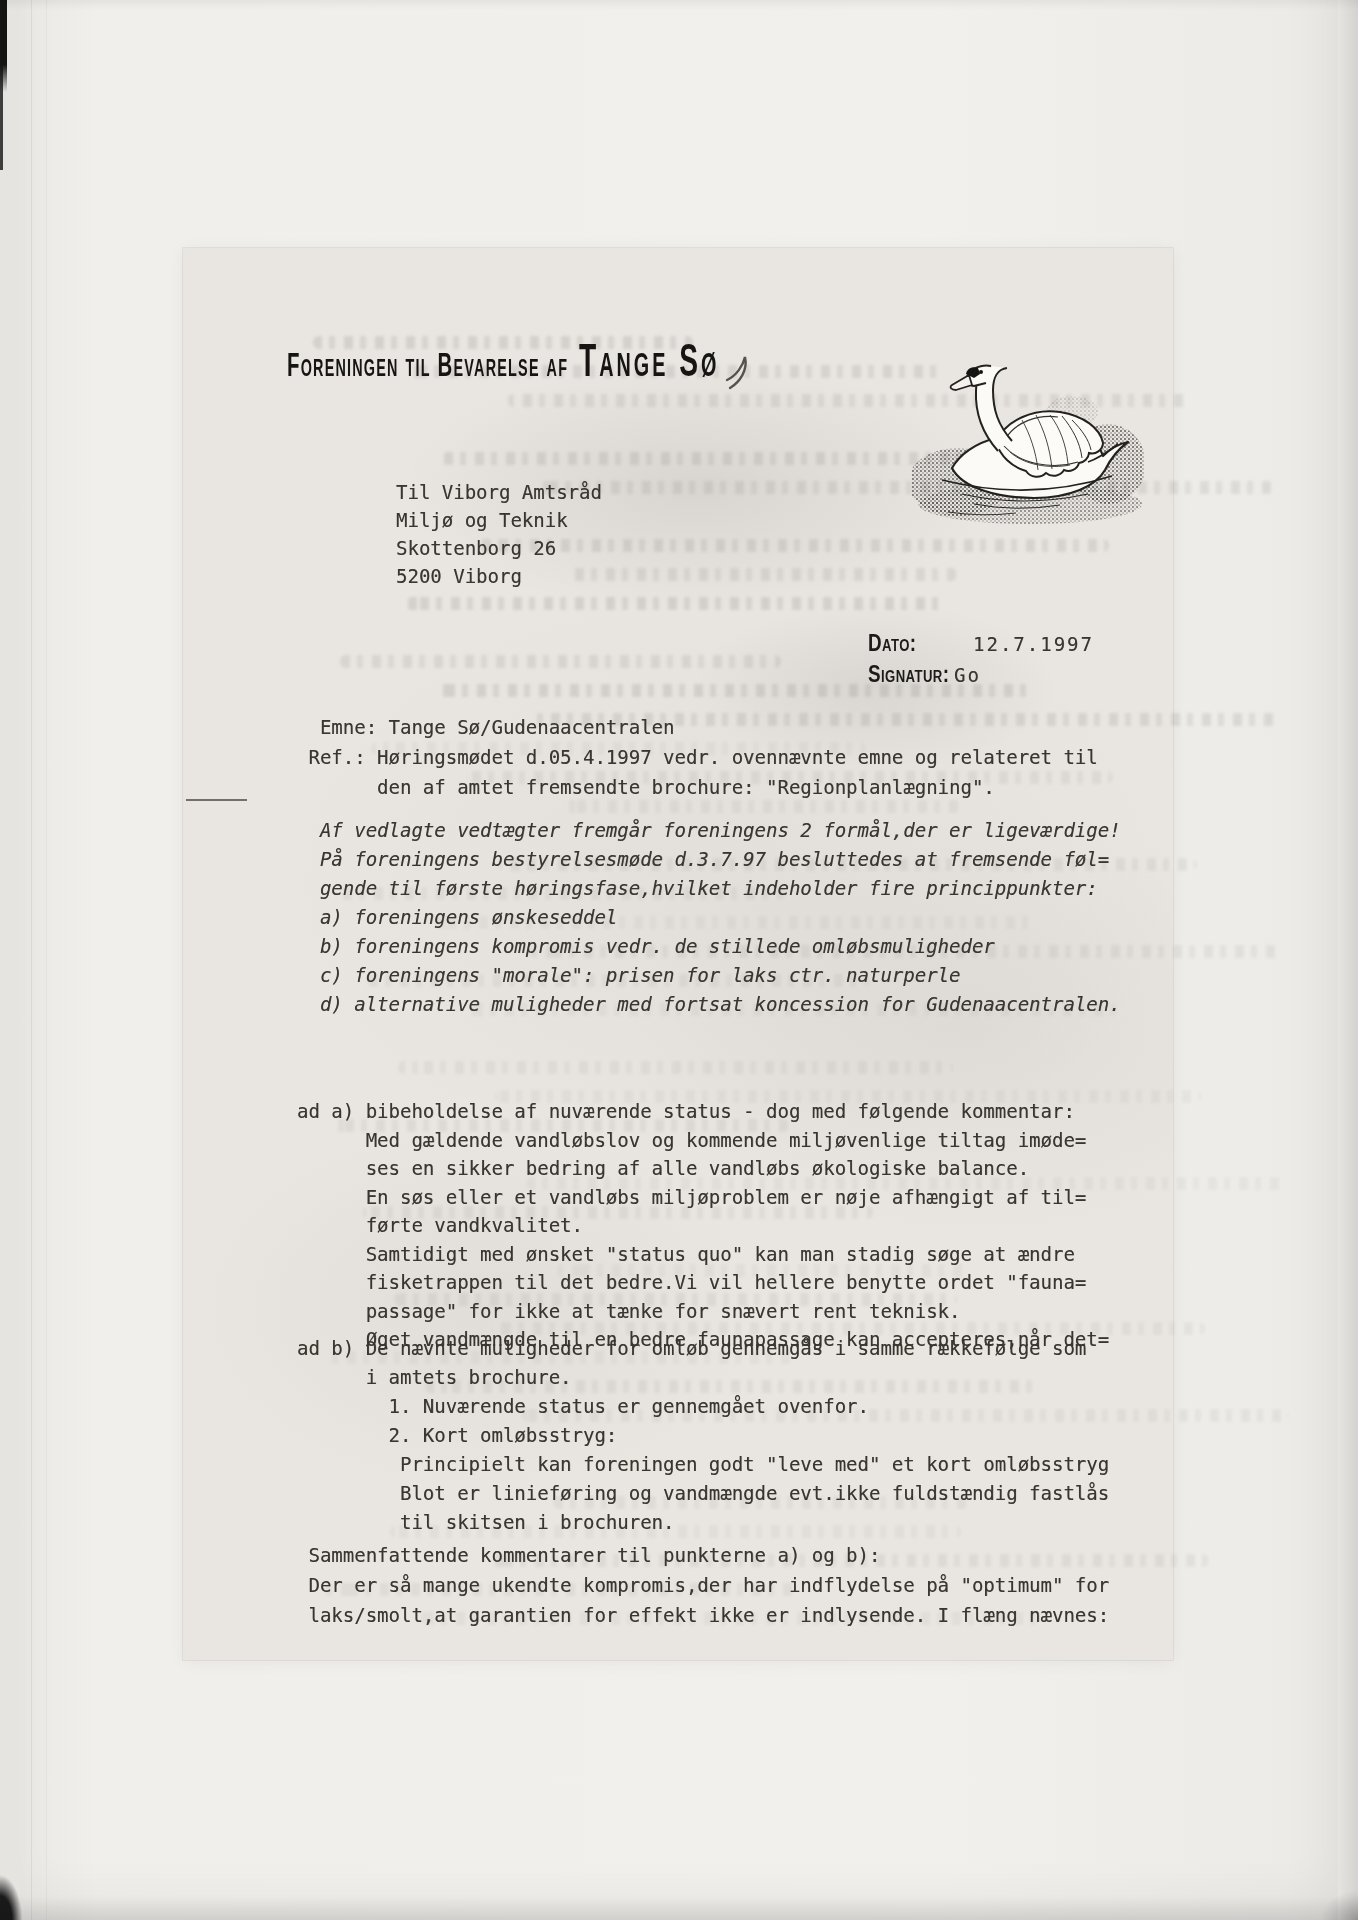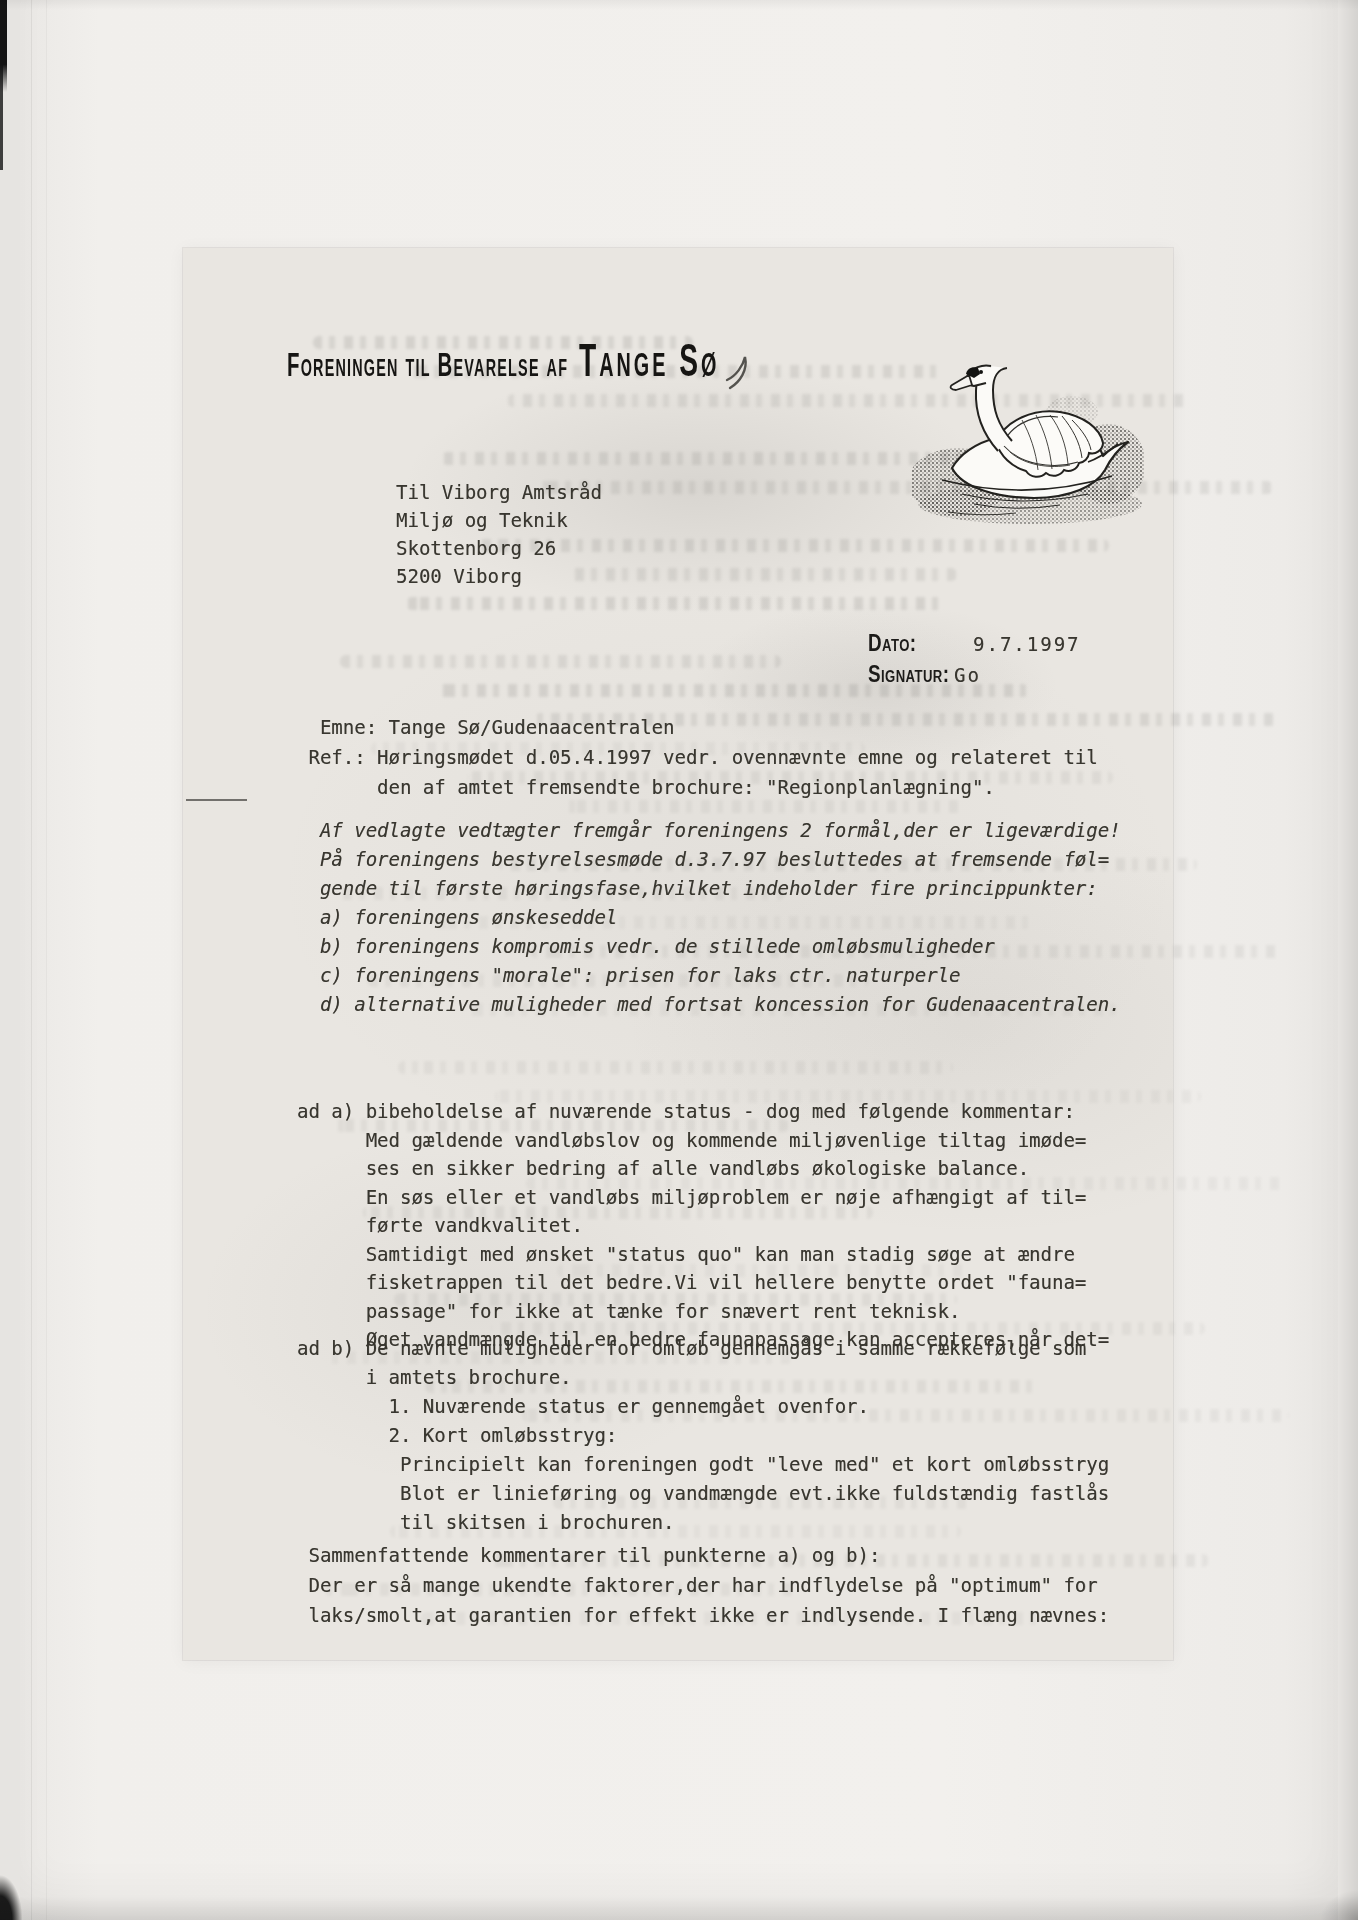--- a/index.html
+++ b/index.html
@@ -181,21 +181,21 @@
   <path d="M62,182 Q104,190 148,183" fill="none" stroke="#2b2a27" stroke-width="1"></path>
   <path d="M36,190 Q70,195 104,191" fill="none" stroke="#3a3935" stroke-width="1"></path>
 </svg>
 
 <div class="typed lines" id="recipient-address">Til Viborg Amtsråd
 Miljø og Teknik
 Skottenborg 26
 5200 Viborg</div>
 
 <div class="metalabel" id="date-label">Dato:</div>
-<div class="typed metavalue" id="date-value">9.7.1997</div>
+<div class="typed metavalue" id="date-value">12.7.1997</div>
 <div class="metalabel" id="sign-label">Signatur:</div>
 <div class="typed metavalue" id="sign-value">Go</div>
 
 <div id="margin-mark"></div>
 
 <div class="typed lines" id="subject-block">  Emne: Tange Sø/Gudenaacentralen
  Ref.: Høringsmødet d.05.4.1997 vedr. ovennævnte emne og relateret til
        den af amtet fremsendte brochure: "Regionplanlægning".</div>
 
 <div class="typed lines" id="intro-paragraph">  Af vedlagte vedtægter fremgår foreningens 2 formål,der er ligeværdige!
@@ -220,21 +220,21 @@
 
 <div class="typed lines" id="section-ad-b">ad b) De nævnte muligheder for omløb gennemgås i samme rækkefølge som
       i amtets brochure.
         1. Nuværende status er gennemgået ovenfor.
         2. Kort omløbsstryg:
          Principielt kan foreningen godt "leve med" et kort omløbsstryg
          Blot er linieføring og vandmængde evt.ikke fuldstændig fastlås
          til skitsen i brochuren.</div>
 
 <div class="typed lines" id="closing-summary"> Sammenfattende kommentarer til punkterne a) og b):
- Der er så mange ukendte faktorer,der har indflydelse på "optimum" for
+ Der er så mange ukendte kompromis,der har indflydelse på "optimum" for
  laks/smolt,at garantien for effekt ikke er indlysende. I flæng nævnes:</div>
 
 <div class="edge" id="edge-tl"></div>
 <div class="edge" id="edge-tl2"></div>
 <div class="edge" id="edge-bl"></div>
 <div class="edge" id="edge-b"></div>
 <div class="edge" id="edge-r"></div>
 <div class="edge" id="edge-br"></div>
 <div class="edge" id="edge-t"></div>
 

